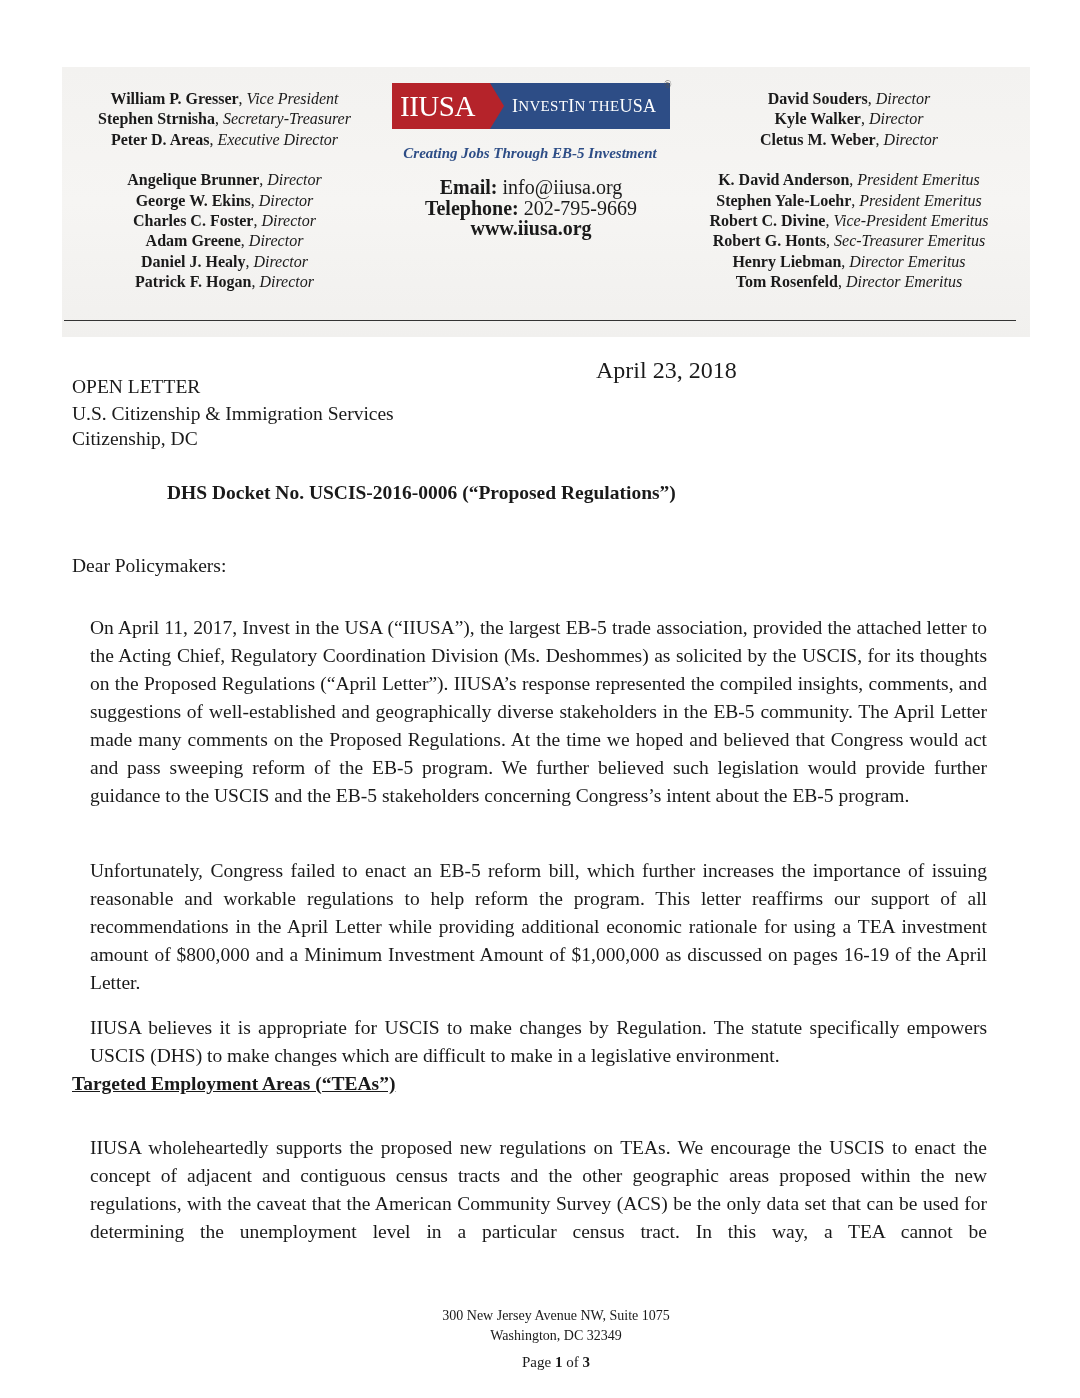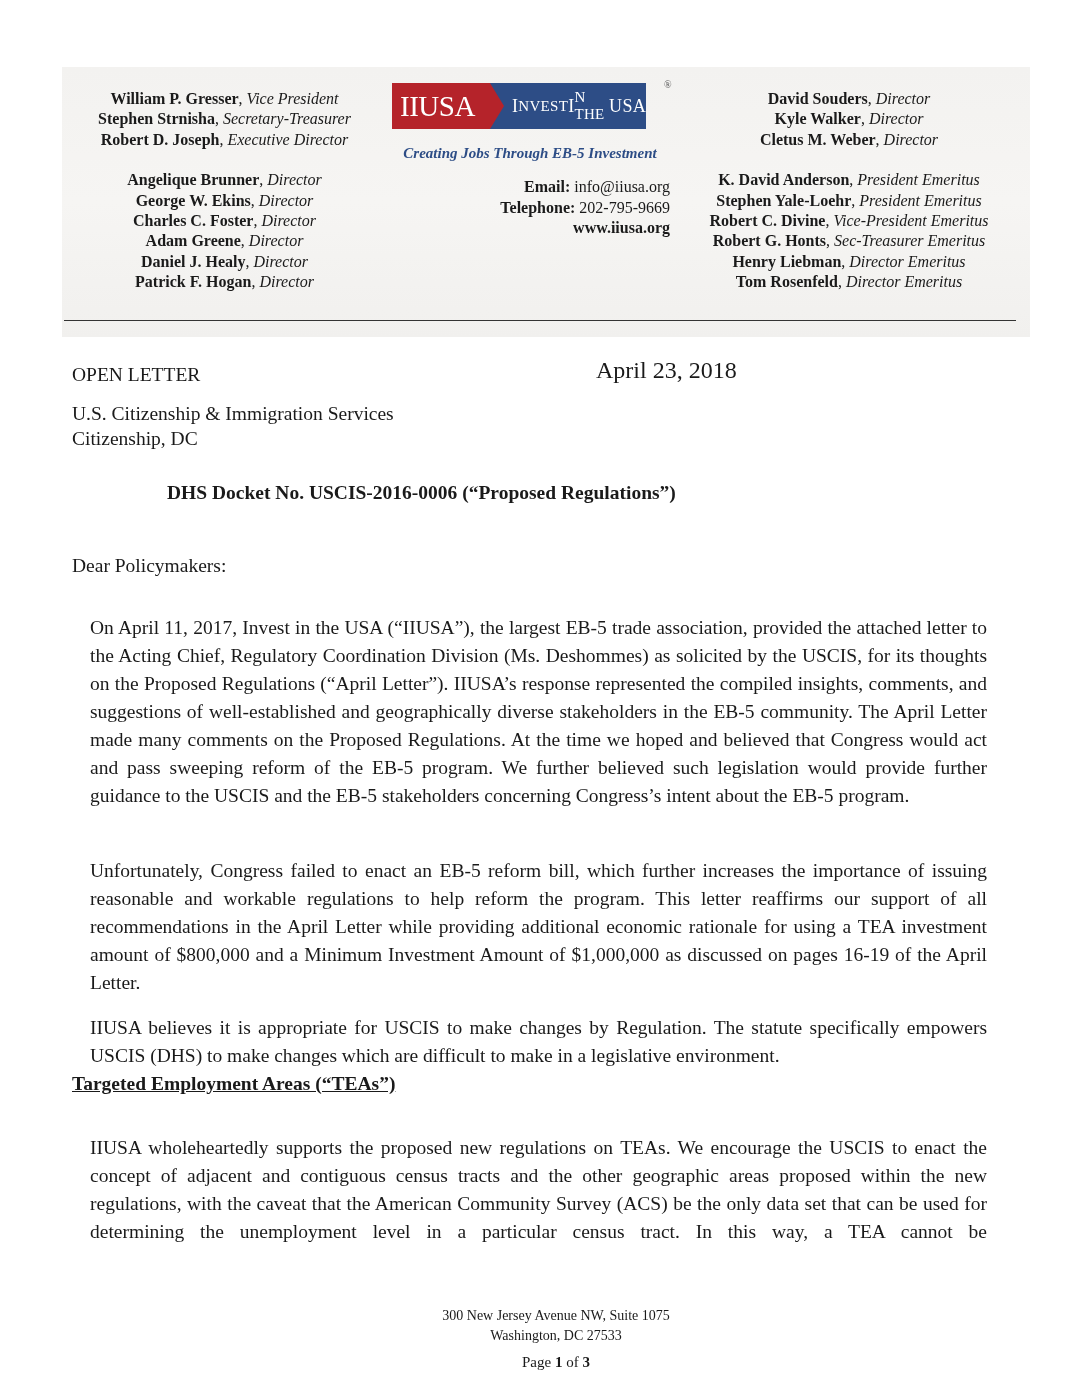--- a/index.html
+++ b/index.html
@@ -11,48 +11,48 @@
     position: absolute; left: 62px; top: 67px; width: 968px; height: 270px;
     background: linear-gradient(180deg, #f3f2f0 0%, #f6f5f3 50%, #f1f0ee 100%);
   }
   .lh-col { position: absolute; text-align: center; font-size: 16px; line-height: 20.4px; }
   .lh-col b { font-weight: bold; }
   .lh-col i { font-style: italic; }
   .col-left { left: 10px; width: 305px; top: 22px; }
   .col-right { left: 622px; width: 330px; top: 22px; }
   .gap { height: 20px; }
   .logo {
-    position: absolute; left: 330px; top: 16px; width: 254px; height: 46px; display: flex;
+    position: absolute; left: 330px; top: 16px; width: 278px; height: 46px; display: flex;
   }
   .logo-red {
     background: #b5232a; color: #fff; font-size: 29px; width: 90px; position: relative;
     display: flex; align-items: center; padding-left: 8px; letter-spacing: -0.5px;
   }
   .logo-red::after {
     content: ""; position: absolute; right: -14px; top: 0; width: 0; height: 0;
     border-top: 23px solid transparent; border-bottom: 23px solid transparent; border-left: 14px solid #b5232a;
   }
   .logo-blue {
     background: #2d4d86; color: #fff; flex: 1; display: flex; align-items: center; padding-left: 22px;
     font-size: 15px; letter-spacing: 0.3px;
   }
   .logo-blue .sc { font-size: 18px; }
   .reg { position: absolute; left: 602px; top: 12px; font-size: 10px; color: #555; }
   .tagline {
     position: absolute; left: 318px; width: 300px; top: 78px; text-align: center;
     color: #2d4d86; font-style: italic; font-weight: bold; font-size: 15px;
   }
-  .contact { position: absolute; left: 330px; width: 278px; top: 110px; text-align: right; font-size: 16px; line-height: 20.5px; }
+  .contact { position: absolute; left: 330px; width: 278px; top: 110px; text-align: center; font-size: 20px; line-height: 20.5px; }
   .lh-rule { position: absolute; left: 64px; top: 320px; width: 952px; height: 1px; background: #333; }
 
   .body-text { position: absolute; left: 72px; width: 897px; font-size: 19.5px; line-height: 28px; }
   .just { text-align: justify; text-align-last: left; }
   .just-full { text-align: justify; text-align-last: justify; }
   p { margin: 18px; }
-  .open { top: 361px; }
+  .open { top: 373px; }
   .date { position: absolute; left: 596px; top: 357px; font-size: 24px; }
   .addr { top: 401px; line-height: 25px; }
   .re { position: absolute; left: 167px; top: 480px; width: 830px; font-weight: bold; font-size: 19.5px; line-height: 25px; }
   .dear { top: 552px; }
   .p1 { top: 596px; }
   .p2 { top: 839px; }
   .p3 { top: 996px; }
   .heading { top: 1070px; font-weight: bold; text-decoration: underline; }
   .p4 { top: 1116px; }
   .footer { position: absolute; left: 356px; width: 400px; top: 1306px; text-align: center; font-size: 14px; line-height: 20px; }
@@ -60,21 +60,21 @@
   .pageno b { font-weight: bold; }
 </style>
 </head>
 <body>
 
 <div class="letterhead">
   <div class="lh-col col-left">
     <div id="officers-left">
         <div><b>William P. Gresser</b>, <i>Vice President</i></div>
         <div><b>Stephen Strnisha</b>, <i>Secretary-Treasurer</i></div>
-        <div><b>Robert D. Joseph</b>, <i>Executive Director</i></div>
+        <div><b>Peter D. Areas</b>, <i>Executive Director</i></div>
       </div>
     <div class="gap"></div>
     <div id="directors-left">
         <div><b>Angelique Brunner</b>, <i>Director</i></div>
         <div><b>George W. Ekins</b>, <i>Director</i></div>
         <div><b>Charles C. Foster</b>, <i>Director</i></div>
         <div><b>Adam Greene</b>, <i>Director</i></div>
         <div><b>Daniel J. Healy</b>, <i>Director</i></div>
         <div><b>Patrick F. Hogan</b>, <i>Director</i></div>
       </div>
@@ -133,17 +133,17 @@
 <div class="body-text dear">Dear Policymakers:</div>
 
 <p class="body-text just p1">On April 11, 2017, Invest in the USA (“IIUSA”), the largest EB-5 trade association, provided the attached letter to the Acting Chief, Regulatory Coordination Division (Ms. Deshommes) as solicited by the USCIS, for its thoughts on the Proposed Regulations (“April Letter”). IIUSA’s response represented the compiled insights, comments, and suggestions of well-established and geographically diverse stakeholders in the EB-5 community. The April Letter made many comments on the Proposed Regulations. At the time we hoped and believed that Congress would act and pass sweeping reform of the EB-5 program.  We further believed such legislation would provide further guidance to the USCIS and the EB-5 stakeholders concerning Congress’s intent about the EB-5 program.</p>
 <p class="body-text just p2">Unfortunately, Congress failed to enact an EB-5 reform bill, which further increases the importance of issuing reasonable and workable regulations to help reform the program. This letter reaffirms our support of all recommendations in the April Letter while providing additional economic rationale for using a TEA investment amount of $800,000 and a Minimum Investment Amount of $1,000,000 as discussed on pages 16-19 of the April Letter.</p>
 <p class="body-text just p3">IIUSA believes it is appropriate for USCIS to make changes by Regulation. The statute specifically empowers USCIS (DHS) to make changes which are difficult to make in a legislative environment.</p>
 <div class="body-text heading">Targeted Employment Areas (“TEAs”)</div>
 <p class="body-text just-full p4">IIUSA wholeheartedly supports the proposed new regulations on TEAs. We encourage the USCIS to enact the concept of adjacent and contiguous census tracts and the other geographic areas proposed within the new regulations, with the caveat that the American Community Survey (ACS) be the only data set that can be used for determining the unemployment level in a particular census tract. In this way, a TEA cannot be</p>
 
 <div class="footer">
   <div>300 New Jersey Avenue NW, Suite 1075</div>
-  <div>Washington, DC 27533</div>
+  <div>Washington, DC 32349</div>
   <div class="pageno">
     <span>Page</span> <b>1</b> <span>of</span> <b>3</b>
   </div>
 </div>
 
 </body></html>

